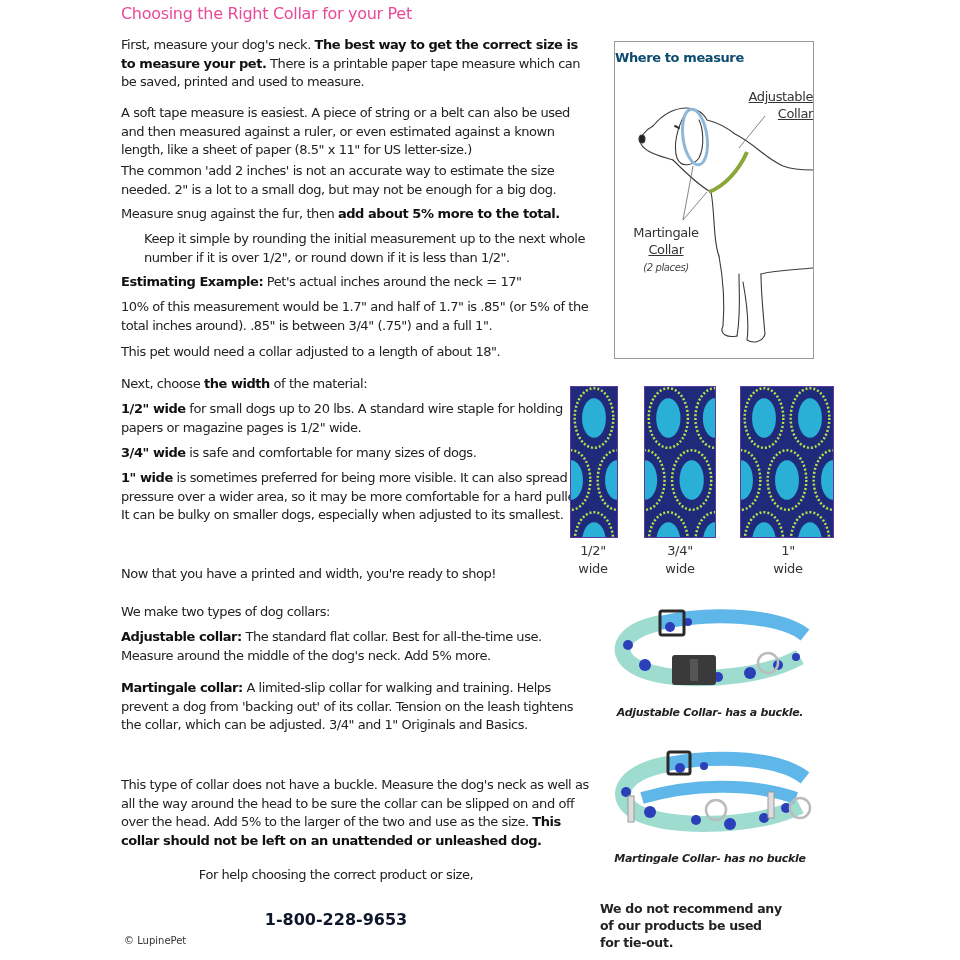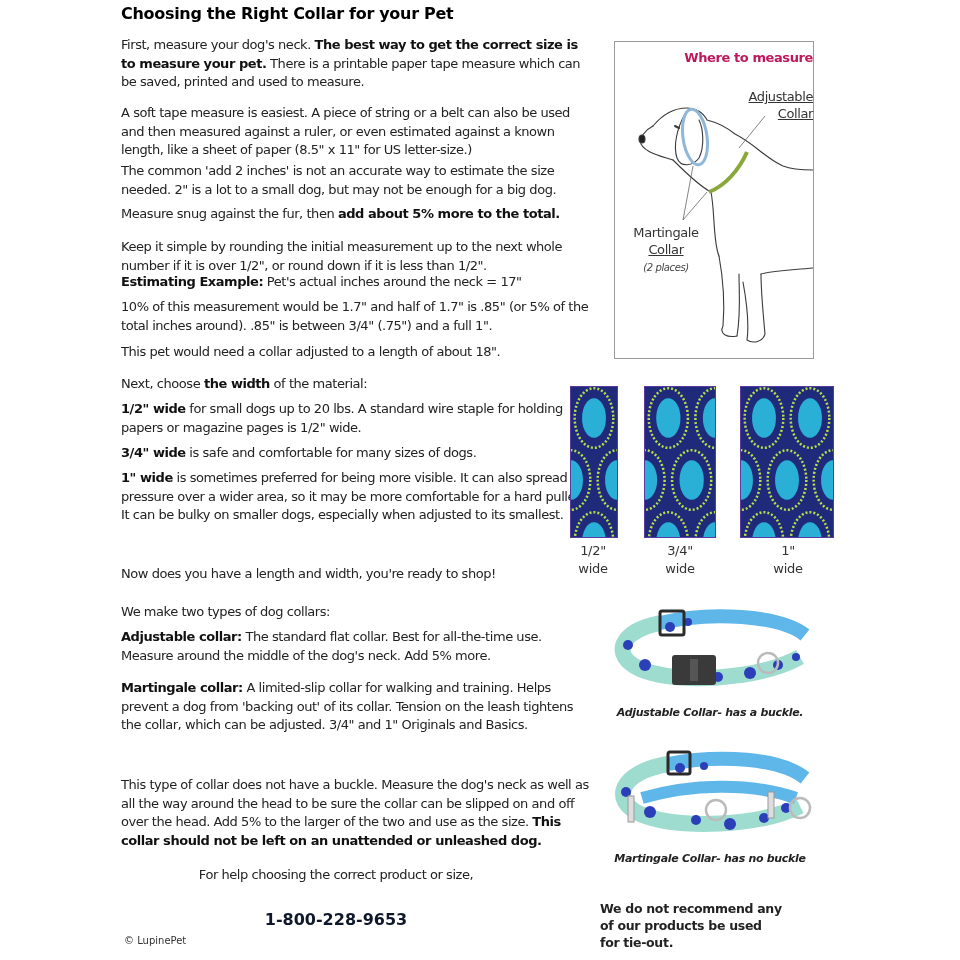--- a/index.html
+++ b/index.html
@@ -1,32 +1,32 @@
 <!DOCTYPE html>
 <html><head>
 <meta charset="utf-8">
 <style>
   html, body { margin: 0; padding: 0; background: #ffffff; }
   body { width: 960px; height: 960px; position: relative; overflow: hidden;
          font-family: "DejaVu Sans", "Liberation Sans", sans-serif; color: #1e1e1e; }
-  .title { position: absolute; left: 121px; top: 4px; font-size: 16px; font-weight: bold;
-           letter-spacing: -0.3px; color: #000000; }
+  .title { position: absolute; left: 121px; top: 4px; font-size: 16px; font-weight: normal;
+           letter-spacing: -0.3px; color: #ec4899; }
   .p { position: absolute; left: 121px; width: 470px; font-size: 13px; line-height: 18.6px;
        letter-spacing: -0.45px; color: #222; }
   .p b { color: #111; }
   .center { text-align: center; }
   .phone { position: absolute; left: 121px; width: 430px; top: 910px; text-align: center;
            font-size: 16px; font-weight: bold; color: #0f172a; letter-spacing: 0px; }
   .copy { position: absolute; left: 124px; top: 935px; font-size: 10px; color: #333; }
 
   
   .diagram { position: absolute; left: 614px; top: 41px; width: 198px; height: 316px;
              border: 1px solid #9a9a9a; background: #fff; }
-  .diagram .dtitle { position: absolute; left: 0; right: 0; top: 8px; text-align: right;
-                     font-size: 13px; font-weight: bold; letter-spacing: -0.4px; color: #be185d; }
+  .diagram .dtitle { position: absolute; left: 0; right: 0; top: 8px; text-align: left;
+                     font-size: 13px; font-weight: bold; letter-spacing: -0.4px; color: #0c4a6e; }
   .diagram .lab { position: absolute; font-size: 13px; letter-spacing: -0.4px; color: #333;
                   text-align: center; line-height: 17px; }
   .diagram .lab u { text-decoration: underline; }
   .diagram .small { font-size: 10px; font-style: italic; color: #444; }
   .diagram svg { position: absolute; left: 0; top: 0; }
 
   
   .swatch { position: absolute; top: 386px; height: 150px; background: #2a2a8a; overflow: hidden;
             border: 1px solid #5a3aa0; }
   .swatch svg { display: block; }
@@ -46,40 +46,40 @@
 <div class="title">Choosing the Right Collar for your Pet</div>
 
 <div class="p" style="top:36px;">
   <span>First, measure your dog's neck. </span><b>The best way to get the correct size is to measure your pet.</b><span> There is a printable paper tape measure which can be saved, printed and used to measure.</span>
 </div>
 <div class="p" style="top:97px;margin-top:7px;">A soft tape measure is easiest. A piece of string or a belt can also be used and then measured against a ruler, or even estimated against a known length, like a sheet of paper (8.5" x 11" for US letter-size.)</div>
 <div class="p" style="top:162px;">The common 'add 2 inches' is not an accurate way to estimate the size needed. 2" is a lot to a small dog, but may not be enough for a big dog.</div>
 <div class="p" style="top:205px;">
   <span>Measure snug against the fur, then </span><b>add about 5% more to the total.</b>
 </div>
-<div class="p" style="top:238px;">Keep it simple by rounding the initial measurement up to the next whole number if it is over 1/2", or round down if it is less than 1/2".</div>
+<div class="p" style="top:230px;margin-left:23px;">Keep it simple by rounding the initial measurement up to the next whole number if it is over 1/2", or round down if it is less than 1/2".</div>
 <div class="p" style="top:273px;">
   <b>Estimating Example:</b><span> Pet's actual inches around the neck = 17"</span>
 </div>
 <div class="p" style="top:298px;">10% of this measurement would be 1.7" and half of 1.7" is .85" (or 5% of the total inches around). .85" is between 3/4" (.75") and a full 1".</div>
 <div class="p" style="top:343px;">This pet would need a collar adjusted to a length of about 18".</div>
 
 <div class="p" style="top:375px;">
   <span>Next, choose </span><b>the width</b><span> of the material:</span>
 </div>
 <div class="p" style="top:400px;">
   <b>1/2" wide</b><span> for small dogs up to 20 lbs. A standard wire staple for holding papers or magazine pages is 1/2" wide.</span>
 </div>
 <div class="p" style="top:444px;">
   <b>3/4" wide</b><span> is safe and comfortable for many sizes of dogs.</span>
 </div>
 <div class="p" style="top:469px;">
   <b>1" wide</b><span> is sometimes preferred for being more visible. It can also spread pressure over a wider area, so it may be more comfortable for a hard puller. It can be bulky on smaller dogs, especially when adjusted to its smallest.</span>
 </div>
-<div class="p" style="top:565px;">Now does you have a length and width, you're ready to shop!</div>
+<div class="p" style="top:565px;">Now that you have a printed and width, you're ready to shop!</div>
 
 <div class="p" style="top:603px;">We make two types of dog collars:</div>
 <div class="p" style="top:628px;">
   <b>Adjustable collar:</b><span> The standard flat collar. Best for all-the-time use. Measure around the middle of the dog's neck. Add 5% more.</span>
 </div>
 <div class="p" style="top:679px;">
   <b>Martingale collar:</b><span> A limited-slip collar for walking and training. Helps prevent a dog from 'backing out' of its collar. Tension on the leash tightens the collar, which can be adjusted. 3/4" and 1" Originals and Basics.</span>
 </div>
 <div class="p" style="top:760px;margin-top:16px;">
   <span>This type of collar does not have a buckle. Measure the dog's neck as well as all the way around the head to be sure the collar can be slipped on and off over the head. Add 5% to the larger of the two and use as the size. </span><b>This collar should not be left on an unattended or unleashed dog.</b>

